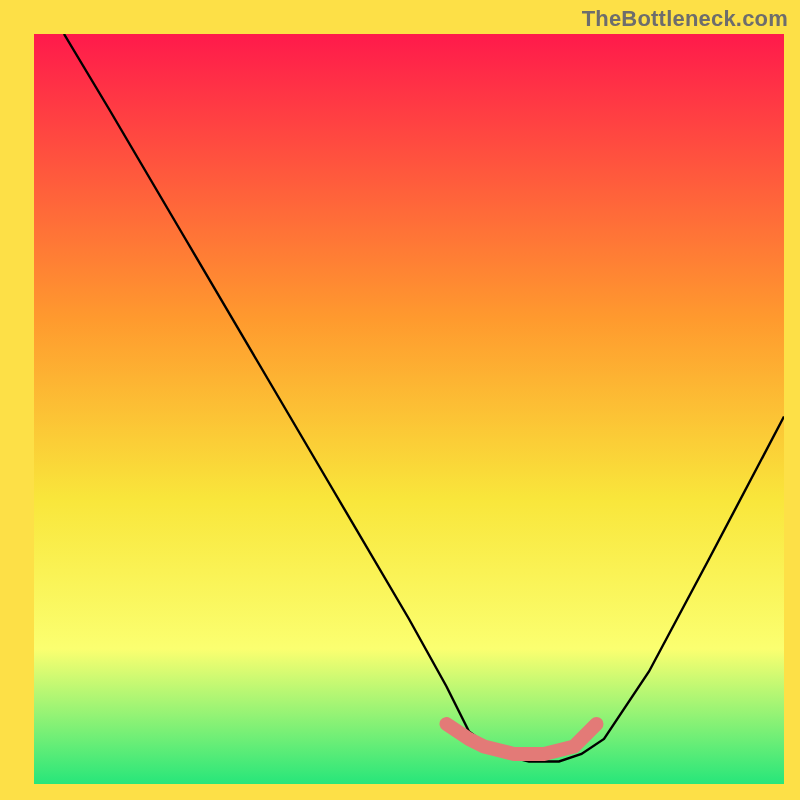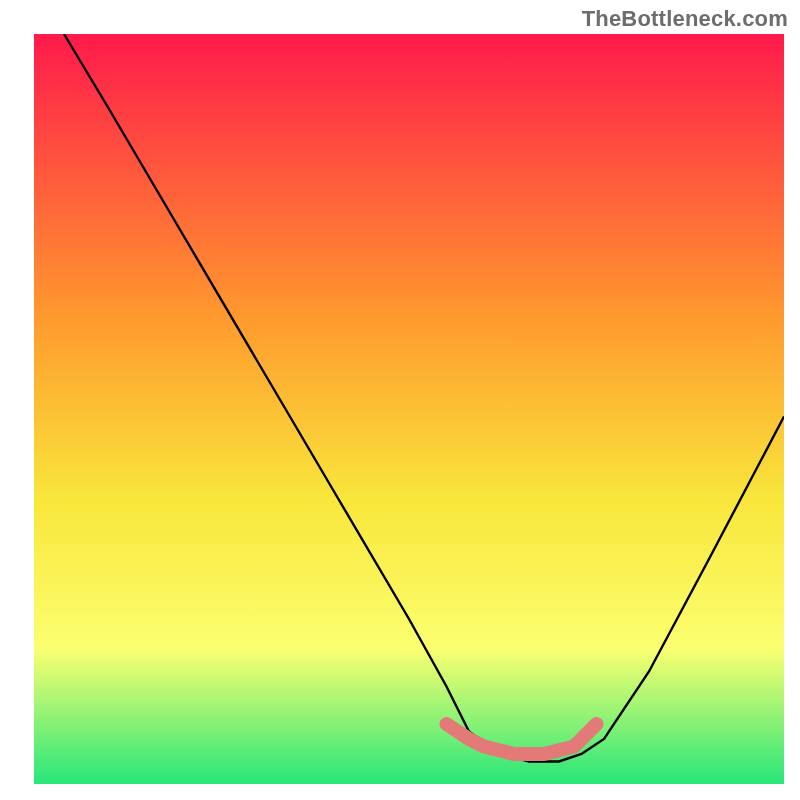--- a/index.html
+++ b/index.html
@@ -8,21 +8,21 @@
     background: #000;
     width: 800px;
     height: 800px;
     overflow: hidden;
     font-family: Arial, Helvetica, sans-serif;
   }
   .frame {
     position: relative;
     width: 800px;
     height: 800px;
-    background: #ffffff;
+    background: #fde047;
   }
   .plot-area {
     position: absolute;
     left: 34px;
     top: 34px;
     width: 750px;
     height: 750px;
     overflow: hidden;
   }
   .watermark {

